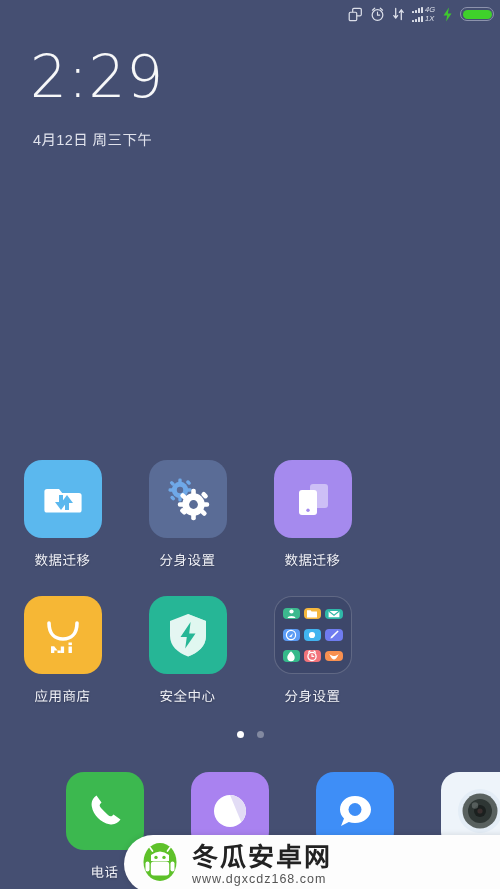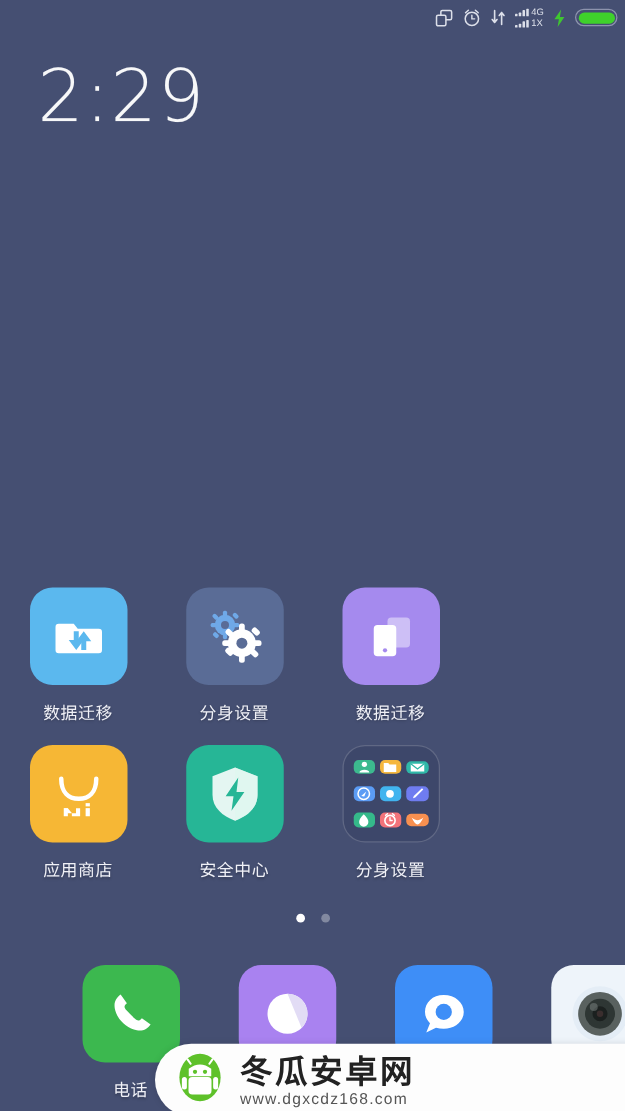--- a/index.html
+++ b/index.html
@@ -45,20 +45,21 @@
     align-items: center;
     justify-content: center;
     opacity: 0.92;
   }
 
   
   .signal-stack {
     display: flex;
     align-items: center;
     gap: 2px;
+    font-style: italic;
   }
   .bars-col {
     display: flex;
     flex-direction: column;
     gap: 2px;
   }
   .bars {
     display: flex;
     align-items: flex-end;
     gap: 1px;
@@ -126,21 +127,21 @@
   }
 
   
   .app-row {
     position: absolute;
     left: 0;
     width: 500px;
     display: flex;
     z-index: 5;
   }
-  .row-1 { top: 470px; text-align: right; }
+  .row-1 { top: 460px; text-align: right; }
   .row-2 { top: 596px; }
   .row-3 { top: 772px; margin-left: 42px; }
 
   .app-cell {
     width: 125px;
     display: flex;
     flex-direction: column;
     align-items: center;
   }
   .app-icon {
@@ -268,20 +269,21 @@
       </svg>
     </span>
 
     <span class="battery">
       <span class="battery-fill" style="width:100%"></span>
     </span>
   </div>
 
   <div class="clock-widget">
     <div class="clock-time">2:29</div>
+    <div class="clock-date">4月12日 周三下午</div>
   </div>
 
   <div class="app-row row-1">
 
     <div class="app-cell">
       <div class="app-icon" style="background:#5bb8ee">
         <svg width="44" height="44" viewBox="0 0 44 44">
           <path d="M6 12 h12 l3.2 4 H38 a2.6 2.6 0 0 1 2.6 2.6 V33 a2.6 2.6 0 0 1 -2.6 2.6 H6 A2.6 2.6 0 0 1 3.4 33 V14.6 A2.6 2.6 0 0 1 6 12 Z" fill="#ffffff"></path>
           <path d="M18 18 L12 26 L16 26 L16 33 L20 33 L20 26 L24 26 Z" fill="#5bb8ee" transform="rotate(180 19 25.5)"></path>
           <path d="M26 18 L20 26 L24 26 L24 33 L28 33 L28 26 L32 26 Z" fill="#5bb8ee"></path>

